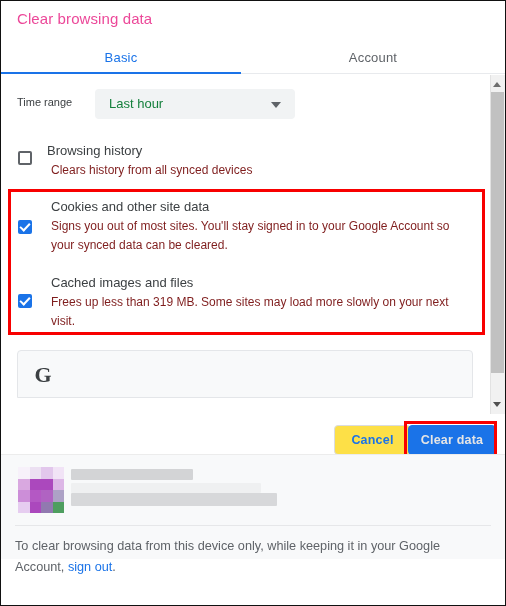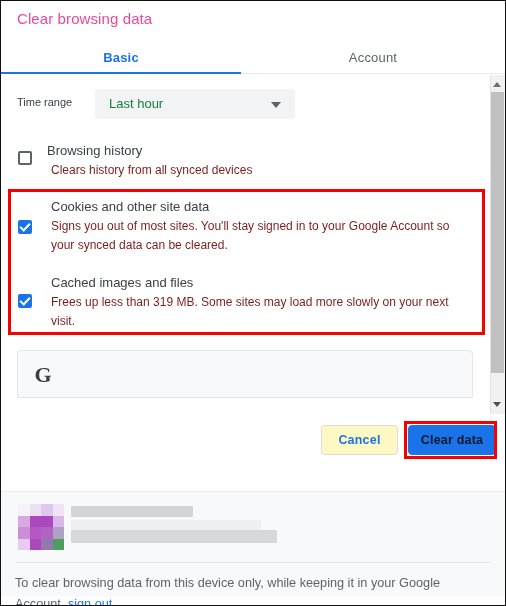--- a/index.html
+++ b/index.html
@@ -38,21 +38,21 @@
     left: 0;
     top: 41px;
     width: 504px;
     height: 32px;
     display: flex;
   }
   .tab {
     flex: 0 0 240px;
     text-align: center;
     font-size: 13px;
-    font-weight: bold;
+    font-weight: normal;
     color: #5f6368;
     line-height: 32px;
     cursor: pointer;
     letter-spacing: .2px;
   }
   .tab.active { color: #1a73e8; }
   .tab.adv { flex: 0 0 264px; font-weight: normal; }
   .tabline-base {
     position: absolute;
     left: 0; top: 72px;
@@ -231,38 +231,38 @@
     border-radius: 4px;
     font-size: 12.5px;
     font-weight: bold;
     cursor: pointer;
     box-sizing: border-box;
     text-align: center;
     line-height: 28px;
     letter-spacing: .2px;
   }
   .btn-cancel {
-    left: 320px; top: 10px;
+    left: 333px; top: 10px;
     width: 77px;
-    background: #fef9c3;
+    background: #fde047;
     border: 1px solid #dadce0;
     color: #1a73e8;
   }
   .btn-primary {
     left: 407px; top: 10px;
     width: 88px;
     background: #1a73e8;
     border: 1px solid #1a73e8;
-    color: #0f172a;
+    color: #e5e5e5;
   }
 
   
   .footer {
     position: absolute;
-    left: 0; top: 490px;
+    left: 0; top: 453px;
     width: 504px; height: 105px;
     background: #f8f9fa;
     border-top: 1px solid #ececec;
     box-sizing: border-box;
   }
   .avatar {
     position: absolute;
     left: 17px; top: 12px;
     width: 46px; height: 46px;
     display: grid;

